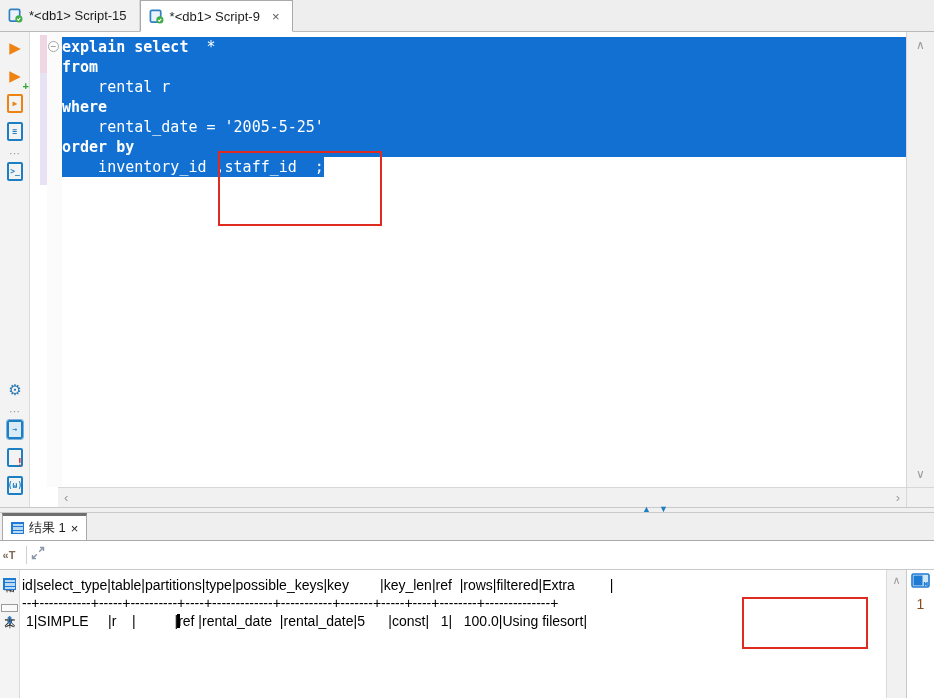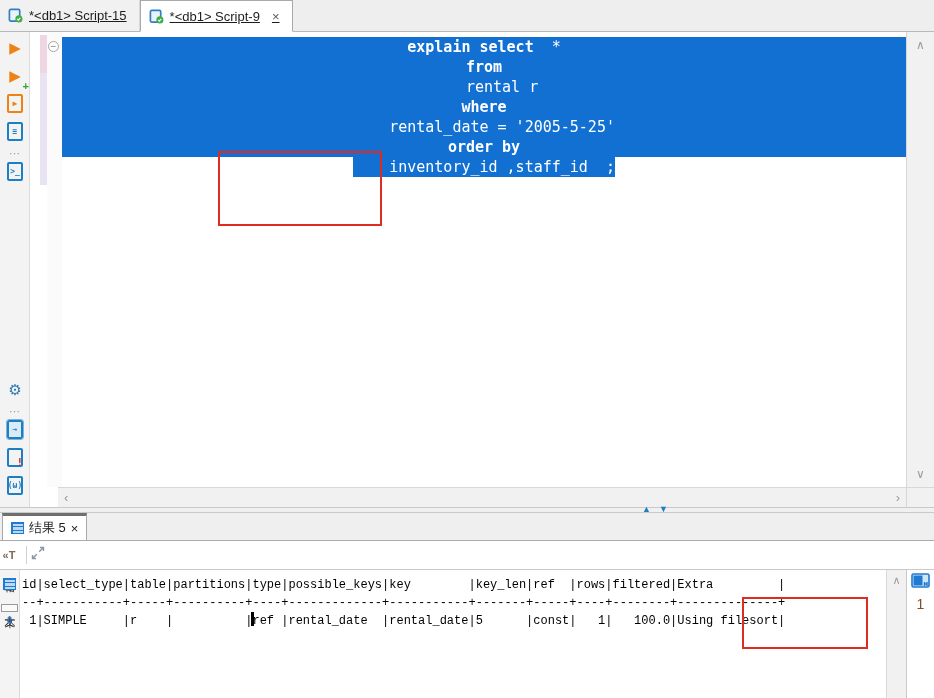--- a/index.html
+++ b/index.html
@@ -1,21 +1,21 @@
 <!DOCTYPE html>
 <html style="--sel: #1170d2;"><head>
 <meta charset="utf-8">
 <style>
   * { margin:0; padding:0; box-sizing:border-box; }
   html,body { width:934px; height:698px; }
   body { position:relative; font-family:"Liberation Sans", sans-serif; background:#ffffff; overflow:hidden; }
 
   
   #tabbar { position:absolute; left:0; top:0; width:934px; height:32px; background:#eeeeee; border-bottom:1px solid #b9b9b9; display:flex; align-items:stretch; }
-  .etab { display:flex; align-items:center; gap:6px; padding:0 12px 0 8px; font-size:13px; color:#1d1d1d; position:relative;text-decoration:underline; }
+  .etab { display:flex; align-items:center; gap:6px; padding:0 12px 0 8px; font-size:13px; color:#1d1d1d; position:relative; }
   .etab.inactive { background:#f1f1f1; border-right:1px solid #d8d8d8; }
   .etab.active { background:#ffffff; border:1px solid #a9a9a9; border-bottom:1px solid #ffffff; margin-bottom:-1px; z-index:2; }
   .etab .close { color:#5a5a5a; font-size:13px; margin-left:6px; cursor:pointer; }
 
   .sqlscript-icon svg { display:block; }
 
   
   #lefttoolbar { position:absolute; left:0; top:32px; width:30px; height:475px; background:#f3f3f3; border-right:1px solid #dcdcdc; }
   #tb-top { position:absolute; top:4px; left:0; width:30px; display:flex; flex-direction:column; align-items:center; }
   #tb-bottom { position:absolute; bottom:5px; left:0; width:30px; display:flex; flex-direction:column; align-items:center; }
@@ -25,21 +25,21 @@
   .tbtn.active { background:#d9ebf9; outline:1px solid #7fb3dd; border-radius:2px; }
   .tbtn .badge { position:absolute; right:-2px; bottom:-3px; font-size:11px; font-weight:bold; background:transparent; line-height:10px; }
 
   
   #editor { position:absolute; left:30px; top:32px; width:876px; height:455px; background:#ffffff; overflow:hidden; }
   .ann-pink { position:absolute; left:10px; top:3px; width:7px; height:38px; background:#eed6e3; }
   .ann-lav  { position:absolute; left:10px; top:41px; width:7px; height:112px; background:#e7e3f2; }
   #gutter { position:absolute; left:17px; top:0; width:15px; height:100%; background:#fbfbfb; }
   .fold { position:absolute; left:1px; top:9px; width:11px; height:11px; border:1px solid #a5a5a5; border-radius:50%; color:#7f7f7f; font-size:10px; line-height:9px; text-align:center; background:#fff; cursor:pointer; }
   #code { position:absolute; left:32px; top:5px; right:0; font-family:"DejaVu Sans Mono", monospace; font-size:15px; line-height:20px; white-space:pre; color:#ffffff; }
-  .code-line { height:20px;text-align:center; }
+  .code-line { height:20px; }
   .code-line.full { background:var(--sel); }
   .code-line .sel { background:var(--sel); display:inline-block; height:20px; }
   .code-line .kw { font-weight:bold; }
 
   
   .sbar { background:#f1f1f1; color:#9b9b9b; }
   #ev { position:absolute; left:906px; top:32px; width:28px; height:455px; border-left:1px solid #d7d7d7; }
   #ev .arr { position:absolute; left:0; width:100%; text-align:center; font-size:12px; cursor:pointer; }
   #eh { position:absolute; left:58px; top:487px; width:848px; height:20px; border-top:1px solid #d7d7d7; }
   #eh .arr { position:absolute; top:2px; font-size:13px; cursor:pointer; }
@@ -65,21 +65,21 @@
   #filterinput::placeholder { color:#9a9a9a; font-style:italic; }
 
   
   #resbody { position:absolute; left:0; top:570px; width:934px; height:128px; background:#ffffff; }
   #viewstrip { position:absolute; left:0; top:0; width:20px; height:128px; background:#f4f4f4; border-right:1px solid #dadada; display:flex; flex-direction:column; align-items:center; padding-top:2px; }
   .vtab { writing-mode:vertical-rl; text-orientation:upright; font-size:11px; color:#333; letter-spacing:1px; cursor:pointer; }
   .vtab.active { border:1px solid #9a9a9a; background:#fafafa; padding:2px 0; margin-top:14px; }
   #viewstrip .grid-icon { margin:4px 0 0 0; cursor:pointer; }
   .ptoggle { margin-top:2px; color:#1e7ad2; font-size:11px; cursor:pointer; }
 
-  #tout { position:absolute; left:22px; top:6px; font-family:Liberation Mono, monospace; font-size:12px; line-height:18px; white-space:pre; color:#000; }
+  #tout { position:absolute; left:22px; top:6px; font-family:Liberation Sans, sans-serif; font-size:14px; line-height:18px; white-space:pre; color:#000; }
   .caret { display:inline-block; width:3px; height:14px; background:#000; vertical-align:-2px; margin:0 -1.5px; }
 
   #rv { position:absolute; left:886px; top:0; width:20px; height:128px; border-left:1px solid #dadada; }
   #rv .arr { position:absolute; top:4px; left:0; width:100%; text-align:center; font-size:11px; cursor:pointer; }
   #rightstrip { position:absolute; left:906px; top:0; width:28px; height:128px; background:#ffffff; border-left:1px solid #c9c9c9; display:flex; flex-direction:column; align-items:center; padding-top:3px; }
   #rowind { font-size:14px; color:#8a4b20; margin-top:4px; }
 
   
   .ann { position:absolute; border:2px solid #e02b20; background:transparent; z-index:5; }
   #ann-editor { left:218px; top:151px; width:164px; height:75px; }
@@ -153,21 +153,21 @@
 <div id="corner"></div>
 
 <div id="sash">
   <div class="sarr" style="left:642px">▲</div>
   <div class="sarr" style="left:659px">▼</div>
 </div>
 
 <div id="restabbar">
   <div id="restab">
     <span class="grid-icon"></span>
-    <span>结果 5</span>
+    <span>结果 1</span>
     <span class="close">×</span>
   </div>
 </div>
 
 <div id="filterbar">
   <span class="qicon">«T</span>
   <span class="fdivider"></span>
   <span style="margin-right:6px">
     <svg width="14" height="14" viewBox="0 0 14 14" fill="none" stroke="#8a97a5" stroke-width="1.4">
         <path d="M8.2 5.8L12.5 1.5M9 1.5h3.5V5M5.8 8.2L1.5 12.5M1.5 9v3.5H5"></path>

